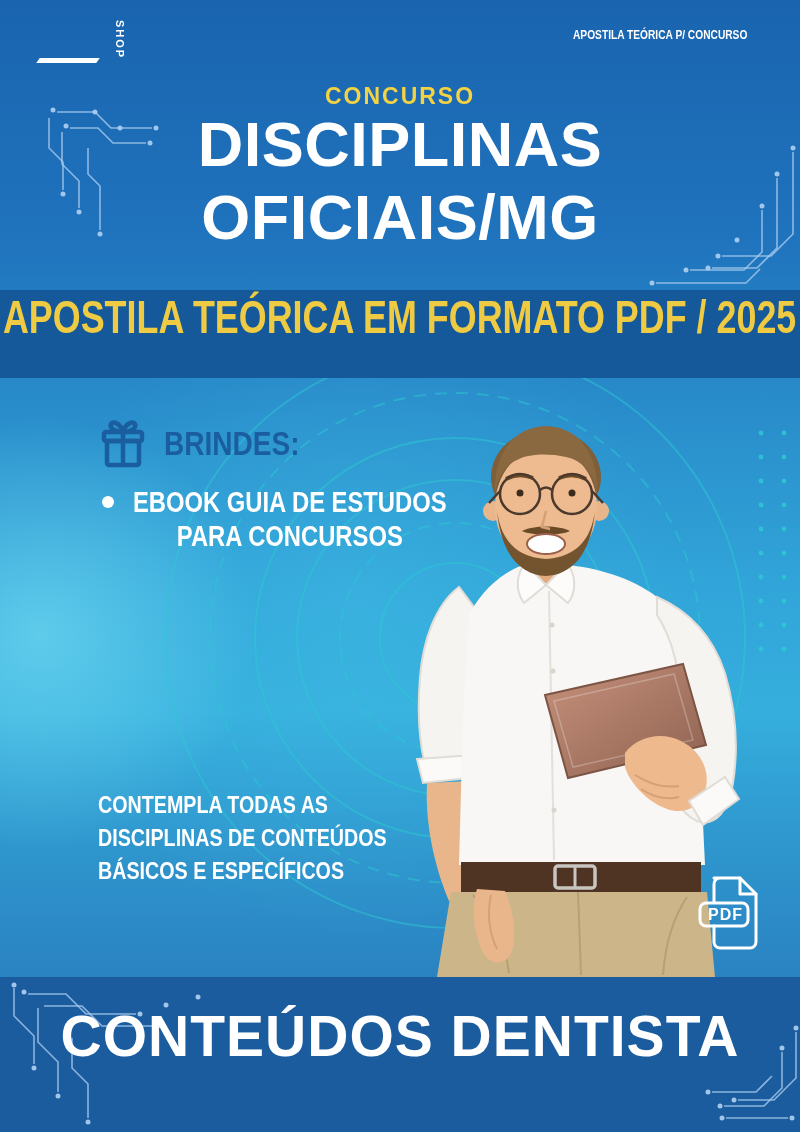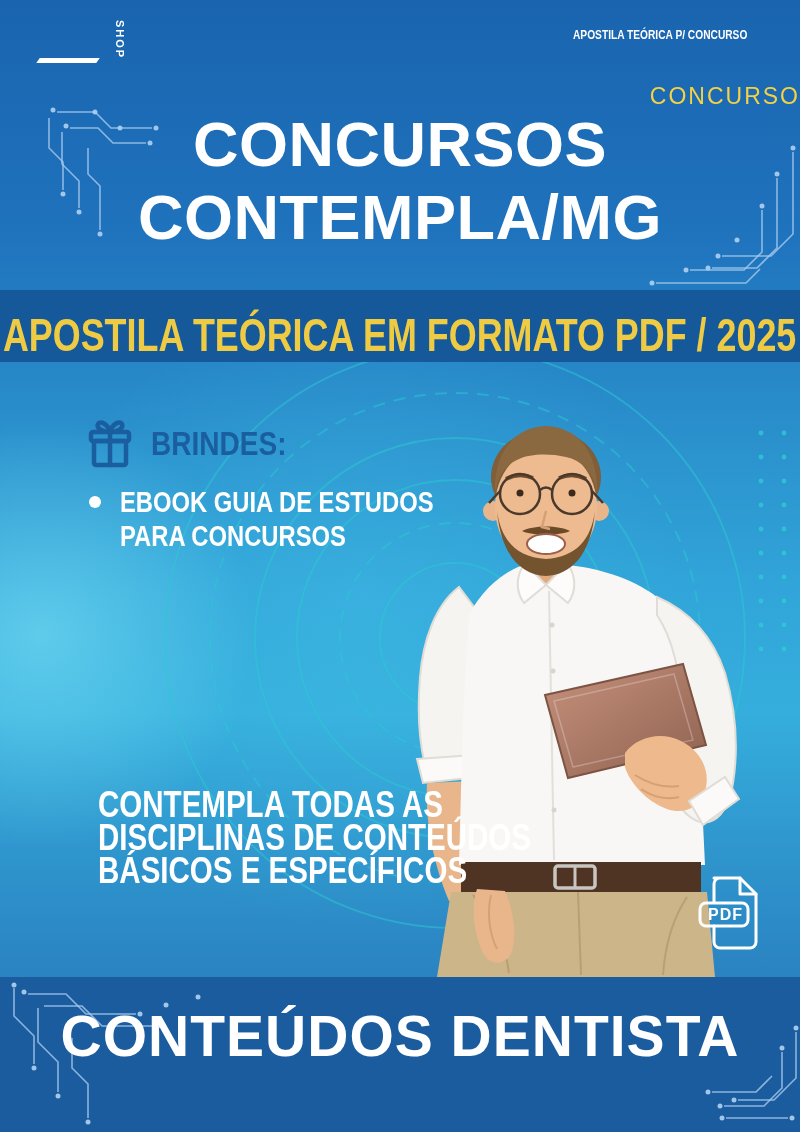--- a/index.html
+++ b/index.html
@@ -20,47 +20,47 @@
   .ring.dashed{stroke-dasharray:12 9;}
   .griddot{fill:var(--teal,#2EC8D4);opacity:.85;}
 
   
   .logo{position:absolute;left:22px;top:12px;z-index:3;color:#fff;width:110px;height:62px;}
   .logo-num{font-size:47px;font-weight:bold;font-style:italic;letter-spacing:-3px;line-height:52px;}
   .logo-bar{position:absolute;left:16px;top:46px;width:60px;height:5px;background:#fff;transform:skewX(-35deg);}
   .logo-shop{position:absolute;left:92px;top:8px;writing-mode:vertical-rl;font-size:11px;font-weight:bold;letter-spacing:2px;}
   .top-right-label{position:absolute;top:28px;right:22px;z-index:3;color:#fff;font-size:12px;font-weight:bold;white-space:nowrap;}
 
-  .kicker{position:absolute;top:83px;width:100%;text-align:right;z-index:3;
-    color:var(--yellow,#F3D243);font-size:23px;font-weight:normal;letter-spacing:2px;}
+  .kicker{position:absolute;top:83px;width:100%;text-align:center;z-index:3;
+    color:var(--yellow,#F3D243);font-size:23px;font-weight:bold;letter-spacing:2px;}
   .title{position:absolute;top:108px;width:100%;text-align:center;z-index:3;margin:0;
     color:#fff;font-size:63px;line-height:73px;font-weight:bold;letter-spacing:.5px;}
   .title span{display:block;}
 
   
-  .format-banner{position:absolute;left:0;top:290px;width:800px;height:72px;z-index:2;
-    background:var(--banner_blue,#15599B);display:flex;align-items:flex-end;justify-content:center;}
+  .format-banner{position:absolute;left:0;top:290px;width:800px;height:88px;z-index:2;
+    background:var(--banner_blue,#15599B);display:flex;align-items:flex-start;justify-content:center;}
   .format-banner .txt{color:var(--banner_yellow,#EFCB43);font-size:46px;font-weight:bold;
     white-space:nowrap;display:inline-block;transform:scaleX(.78);}
   .cond85{display:inline-block;transform:scaleX(.85);transform-origin:0 50%;white-space:nowrap;}
 
   
-  .brindes{position:absolute;left:84px;top:418px;z-index:3;}
+  .brindes{position:absolute;left:97px;top:418px;z-index:3;text-align:center;}
   .sec-head{display:flex;align-items:center;gap:15px;}
   .brindes-heading{color:var(--heading_blue,#1B5E9F);font-size:33px;font-weight:bold;}
   .brindes ul{list-style:none;margin:15px 0 0 0;padding:0;}
   .brindes li{display:flex;margin-bottom:17px;}
   .dot{width:12px;height:12px;border-radius:50%;background:#fff;margin:11px 19px 0 5px;flex:none;}
   .bullet-text{color:#fff;font-size:29px;font-weight:bold;line-height:34px;}
   .bullet-text span{display:block;transform:scaleX(.82);transform-origin:0 50%;white-space:nowrap;}
 
   
   .edital{position:absolute;left:92px;top:772px;z-index:3;}
   .edital-heading{color:var(--steel_blue,#2F78B2);font-size:36px;font-weight:bold;}
-  .edital-desc{margin:16px 0 0 6px;color:#fff;font-size:36px;font-weight:bold;line-height:33px;}
+  .edital-desc{margin:16px 0 0 6px;color:#fff;font-size:24px;font-weight:bold;line-height:33px;}
   .edital-desc span{display:block;transform:scaleX(.82);transform-origin:0 50%;white-space:nowrap;}
 
   
   .pdf-icon{position:absolute;left:694px;top:872px;z-index:3;}
   .pdf-stroke{fill:none;stroke:#fff;stroke-width:3;stroke-linejoin:round;stroke-linecap:round;}
   .pdf-label{fill:#fff;font-family:"Liberation Sans",sans-serif;font-size:16px;font-weight:bold;letter-spacing:1px;}
 
   
   .footer-band{position:absolute;left:0;top:977px;width:800px;height:155px;z-index:2;
     background:var(--footer_blue,#1A5C9E);}
@@ -207,22 +207,22 @@
     <div class="logo-bar"></div>
     <div class="logo-shop">SHOP</div>
   </div>
 
   <div class="top-right-label">
     <span class="cond85">APOSTILA TEÓRICA P/ CONCURSO</span>
   </div>
 
   <div class="kicker">CONCURSO</div>
   <h1 class="title">
-    <span>CONCURSOS</span>
-    <span>CONTEMPLA/MG</span>
+    <span>DISCIPLINAS</span>
+    <span>OFICIAIS/MG</span>
   </h1>
 
   <div class="format-banner">
     <span class="txt">APOSTILA TEÓRICA EM FORMATO PDF / 2025</span>
   </div>
 
   <section class="brindes">
     <div class="sec-head">
       <svg width="52" height="52" viewBox="0 0 52 52">
         <g fill="none" stroke="#1B5E9F" stroke-width="4.5" stroke-linecap="round" stroke-linejoin="round">

